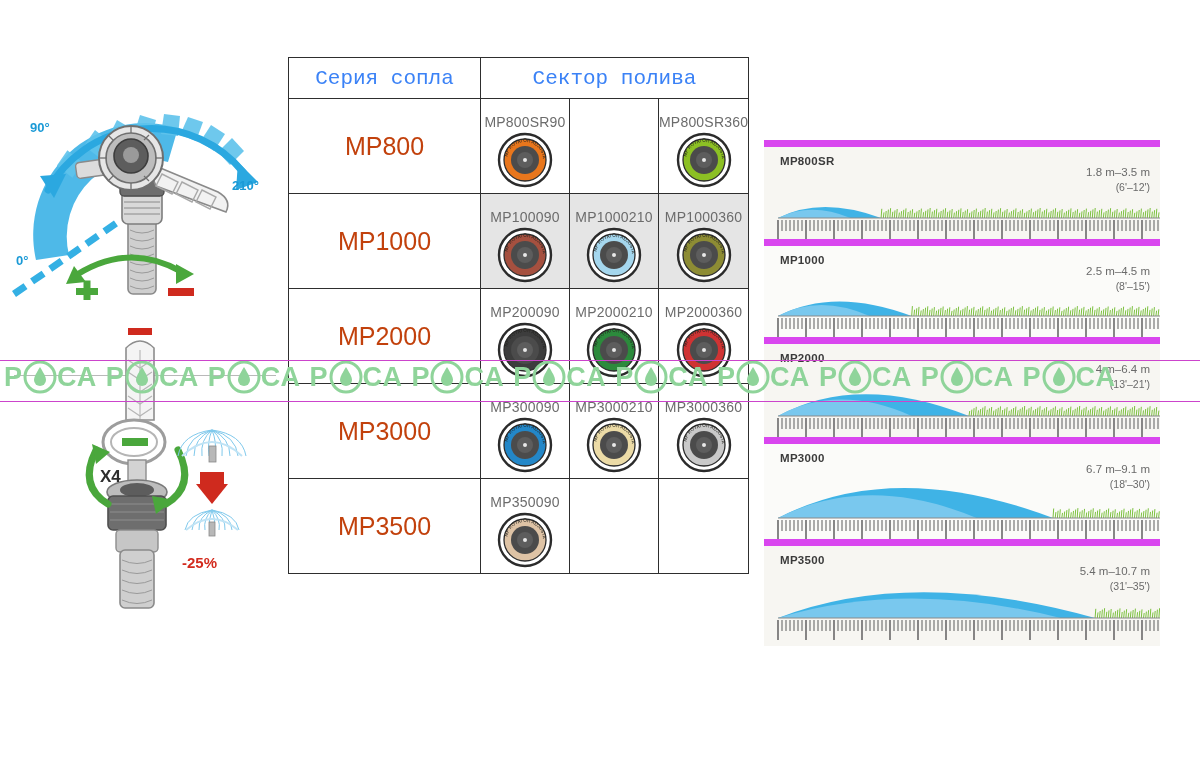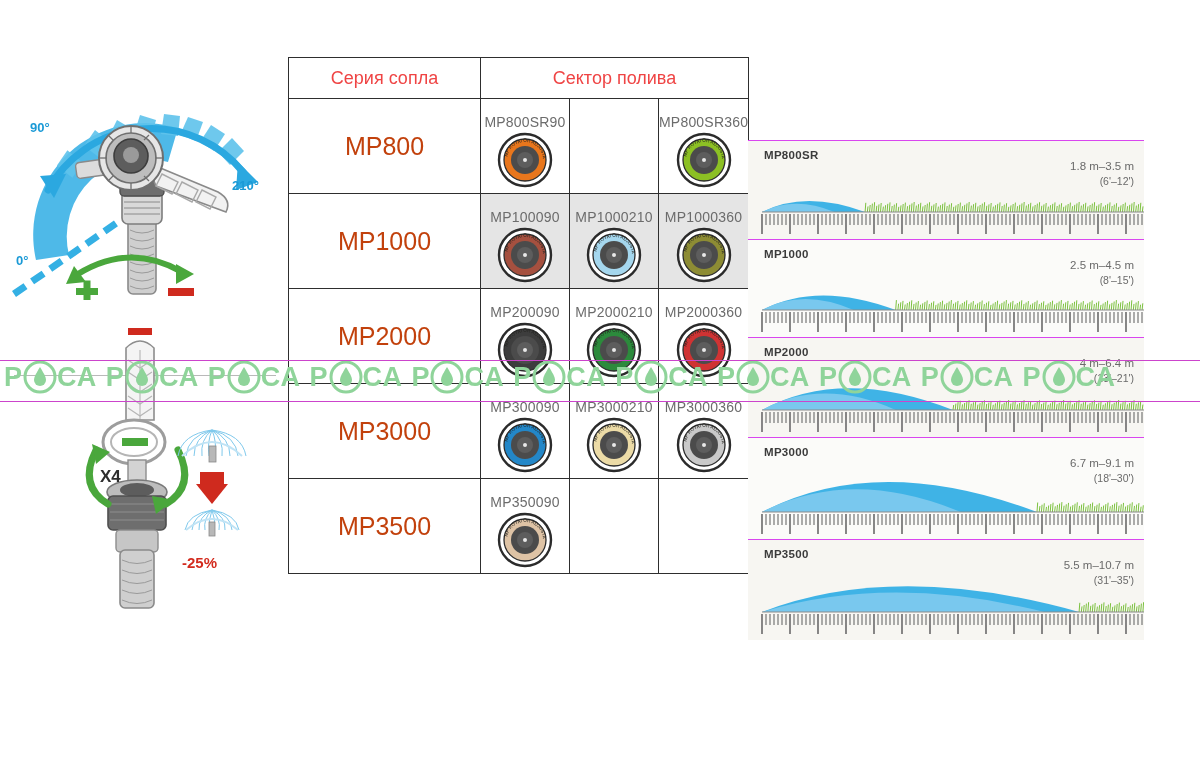--- a/index.html
+++ b/index.html
@@ -10,34 +10,34 @@
   #left-panel{position:absolute;left:0;top:70px;width:288px;height:560px;}
   #divider-left{position:absolute;left:14px;top:305px;width:262px;height:1px;background:#b9b9b9;}
 
   .lbl-blue{fill:#1b9ad6;font-size:13px;font-weight:bold;font-family:"Liberation Sans",sans-serif;}
   .lbl-red{fill:#d32b1e;font-size:15px;font-weight:bold;font-family:"Liberation Sans",sans-serif;}
 
   
   #table-wrap{position:absolute;left:288px;top:57px;width:460px;height:589px;}
   table.maintable{border-collapse:collapse;width:460px;table-layout:fixed;}
   table.maintable td{border:1px solid #2e2e2e;padding:0;vertical-align:middle;text-align:center;background:#ffffff;}
-  .hdr-cell{height:40px;font-size:18px;color:#ef4444;background:#ffffff;}
+  .hdr-cell{height:40px;font-size:21px;color:#3b82f6;background:#ffffff;font-family:Liberation Mono, monospace;}
   .sector-hdr{height:83px;}
   .sector-deg{font-size:11px;font-weight:bold;color:#333;letter-spacing:.2px;padding-top:6px;}
   .series-cell{font-size:25px;color:#c2410c;}
   .nozzle-cell{background:#f7f6f2;}
   .nozzle-cell.white{background:#e5e5e5;}
   .nozzle-lbl{font-size:14px;color:#6c6c6c;margin:14px 0 2px;letter-spacing:.2px;}
   .row-h{height:95px;}
 
   
   #radius-panel{position:absolute;left:748px;top:140px;width:404px;height:506px;}
   #radius-title{position:absolute;left:748px;top:143px;width:404px;text-align:center;
                 font-size:22px;color:#111;}
-  .rad-row{position:absolute;left:0;width:396px;border-top:1px solid #d946ef;background:#f7f6f2;}
+  .rad-row{position:absolute;left:16px;width:396px;border-top:7px solid #d946ef;background:#f7f6f2;}
   .rad-row.alt{background:#fbfbf9;}
   .rad-name{position:absolute;left:16px;top:8px;font-size:11.5px;font-weight:bold;color:#3b3b3b;letter-spacing:.3px;}
   .rad-range{position:absolute;right:10px;top:18px;text-align:right;font-size:11.5px;color:#6a6a6a;line-height:15px;}
   .rad-range .ft{font-size:10.5px;}
 
   
   #wm-band{position:absolute;left:4px;top:360px;width:1200px;height:42px;
            pointer-events:none;overflow:hidden;z-index:40;}
   #wm-line{position:absolute;left:0;top:360px;width:1200px;height:1px;background:#cc44cc;z-index:41;}
   #wm-line2{position:absolute;left:0;top:401px;width:1200px;height:1px;background:#cc44cc;z-index:41;}
@@ -1215,21 +1215,21 @@
         <line x1="378.0" y1="76" x2="378.0" y2="96" stroke="#6a6a6a" stroke-width="1.6"></line>
         <line x1="382.0" y1="76" x2="382.0" y2="87" stroke="#6a6a6a" stroke-width="1.1"></line>
         <line x1="386.0" y1="76" x2="386.0" y2="87" stroke="#6a6a6a" stroke-width="1.1"></line>
         <line x1="390.0" y1="76" x2="390.0" y2="87" stroke="#6a6a6a" stroke-width="1.1"></line>
         <line x1="394.0" y1="76" x2="394.0" y2="87" stroke="#6a6a6a" stroke-width="1.1"></line>
       </svg>
     </div>
     <div class="rad-row" style="top: 399px; height: 100px;">
       <div class="rad-name">MP3500</div>
       <div class="rad-range">
-        <div>5.5 m–10.7 m</div>
+        <div>5.4 m–10.7 m</div>
         <div class="ft">(31'–35')</div>
       </div>
       <svg width="396" height="100" style="position:absolute;left:0;top:0">
         <path d="M14 72 Q147.1652 20.613600000000005 331.06 72 Z" fill="#3fb3e6"></path>
         <path d="M14 72 Q141.20600000000002 33.2496 296.68 72 Z" fill="#79c8ee"></path>
         <line x1="331.1" y1="72" x2="331.8" y2="62.8" stroke="#7cc13f" stroke-width="1"></line>
         <line x1="333.3" y1="72" x2="334.0" y2="66.4" stroke="#7cc13f" stroke-width="1"></line>
         <line x1="335.5" y1="72" x2="336.2" y2="65.0" stroke="#7cc13f" stroke-width="1"></line>
         <line x1="337.7" y1="72" x2="338.4" y2="63.6" stroke="#7cc13f" stroke-width="1"></line>
         <line x1="339.9" y1="72" x2="340.6" y2="62.2" stroke="#7cc13f" stroke-width="1"></line>

